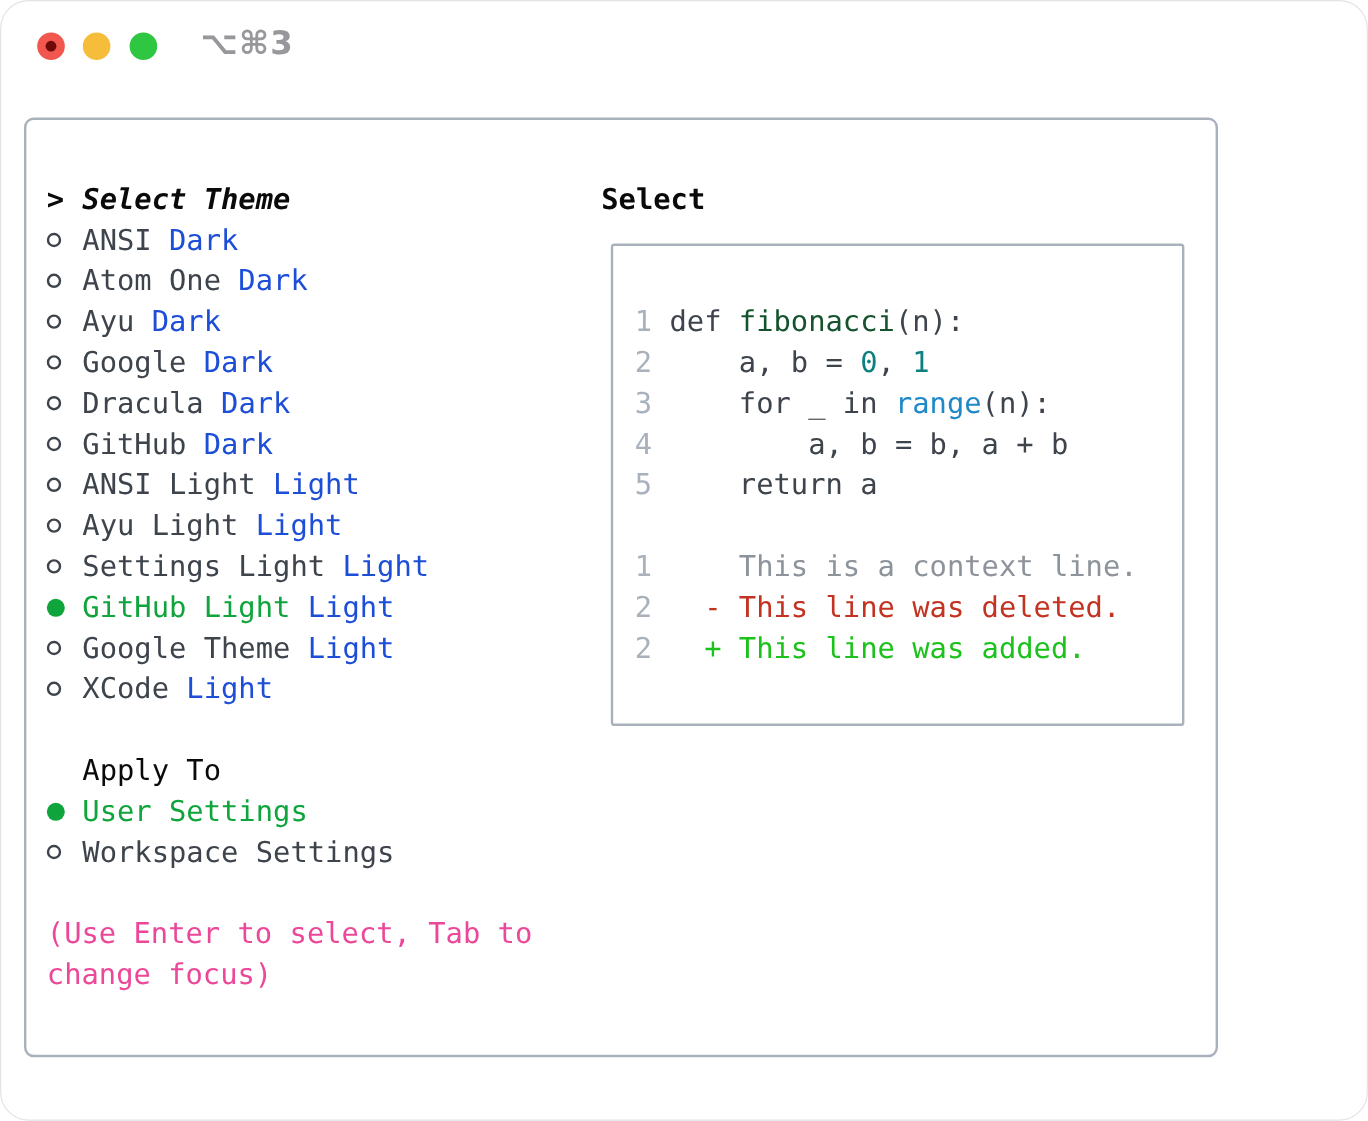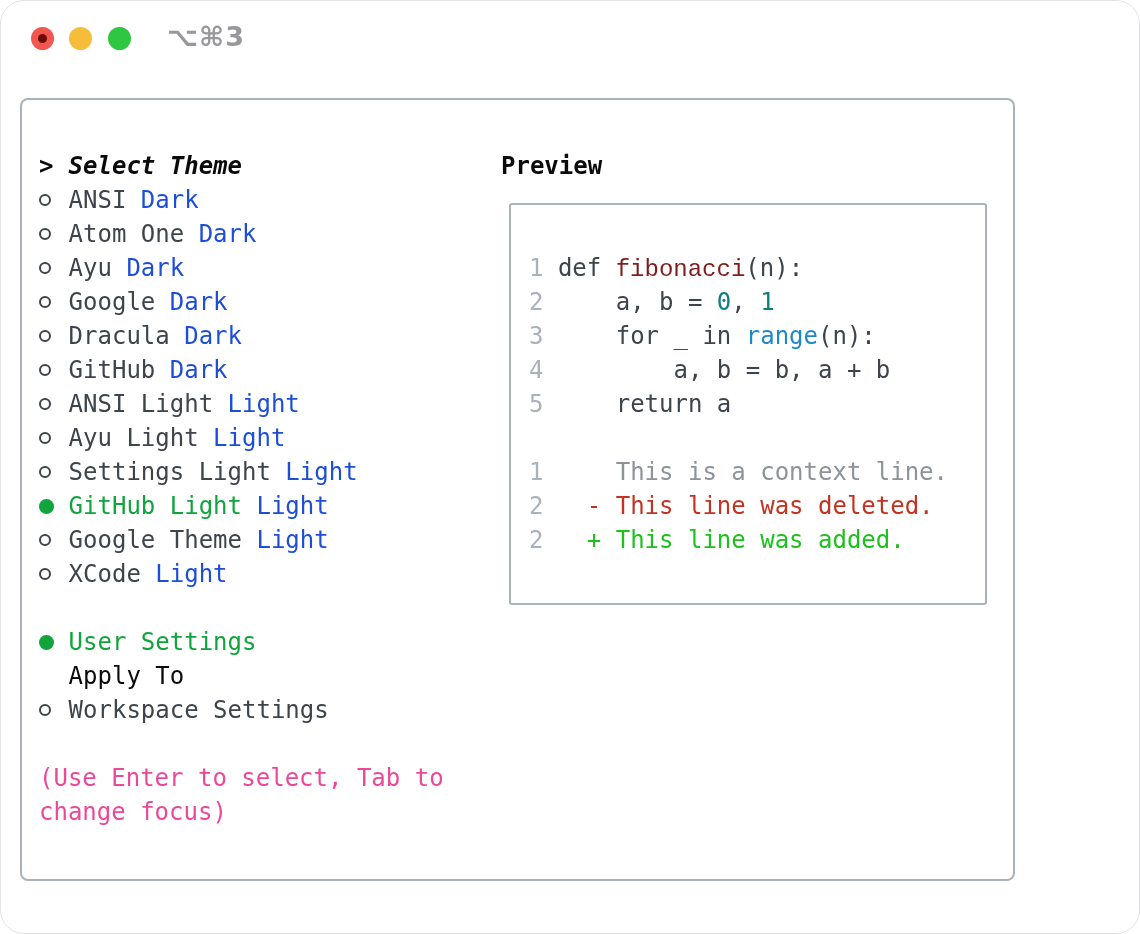--- a/index.html
+++ b/index.html
@@ -94,35 +94,35 @@
         <div class="row"><span class="prefix"><span class="dot-hollow"></span></span><span class="item-name">GitHub</span><span class="item-tag"> Dark</span></div>
         <div class="row"><span class="prefix"><span class="dot-hollow"></span></span><span class="item-name">ANSI Light</span><span class="item-tag"> Light</span></div>
         <div class="row"><span class="prefix"><span class="dot-hollow"></span></span><span class="item-name">Ayu Light</span><span class="item-tag"> Light</span></div>
         <div class="row"><span class="prefix"><span class="dot-hollow"></span></span><span class="item-name">Settings Light</span><span class="item-tag"> Light</span></div>
         <div class="row"><span class="prefix"><span class="dot-filled"></span></span><span class="item-name sel">GitHub Light</span><span class="item-tag"> Light</span></div>
         <div class="row"><span class="prefix"><span class="dot-hollow"></span></span><span class="item-name">Google Theme</span><span class="item-tag"> Light</span></div>
         <div class="row"><span class="prefix"><span class="dot-hollow"></span></span><span class="item-name">XCode</span><span class="item-tag"> Light</span></div>
       </div>
 
     <div class="apply" id="apply-menu">
-      <div class="row"><span class="prefix"><span class="dot-filled"></span></span><span class="item-name sel">User Settings</span></div>
-
-    <div class="row">
+      <div class="row">
         <span class="prefix"></span><span class="apply-hdr">Apply To</span>
       </div>
+
+    <div class="row"><span class="prefix"><span class="dot-filled"></span></span><span class="item-name sel">User Settings</span></div>
         <div class="row"><span class="prefix"><span class="dot-hollow"></span></span><span class="item-name">Workspace Settings</span></div>
       </div>
 
     <div class="help">(Use Enter to select, Tab to change focus)</div>
 
-    <div class="preview-label">Preview</div>
+    <div class="preview-label">Select</div>
 
     <div class="codebox" id="codebox">
 
-    <div class="code-line"><span class="ln">1</span><span style="color: rgb(62, 68, 76);">def </span><span style="color: #7f1d1d; font-family: Liberation Mono, monospace;">fibonacci</span><span style="color: rgb(62, 68, 76);">(n):</span></div>
+    <div class="code-line"><span class="ln">1</span><span style="color: rgb(62, 68, 76);">def </span><span style="color: #14532d;">fibonacci</span><span style="color: rgb(62, 68, 76);">(n):</span></div>
         <div class="code-line"><span class="ln">2</span><span style="color: rgb(62, 68, 76);">    a, b = </span><span style="color: rgb(12, 127, 128);">0</span><span style="color: rgb(62, 68, 76);">, </span><span style="color: rgb(12, 127, 128);">1</span></div>
         <div class="code-line"><span class="ln">3</span><span style="color: rgb(62, 68, 76);">    for _ in </span><span style="color: rgb(30, 136, 200);">range</span><span style="color: rgb(62, 68, 76);">(n):</span></div>
         <div class="code-line"><span class="ln">4</span><span style="color: rgb(62, 68, 76);">        a, b = b, a + b</span></div>
         <div class="code-line"><span class="ln">5</span><span style="color: rgb(62, 68, 76);">    return a</span></div>
         <div class="code-line"><span class="ln"></span></div>
         <div class="code-line"><span class="ln">1</span><span style="color: rgb(141, 147, 155);">    This is a context line.</span></div>
         <div class="code-line"><span class="ln">2</span><span style="color: rgb(194, 51, 33);">  - This line was deleted.</span></div>
         <div class="code-line"><span class="ln">2</span><span style="color: rgb(28, 194, 28);">  + This line was added.</span></div>
       </div>
 

